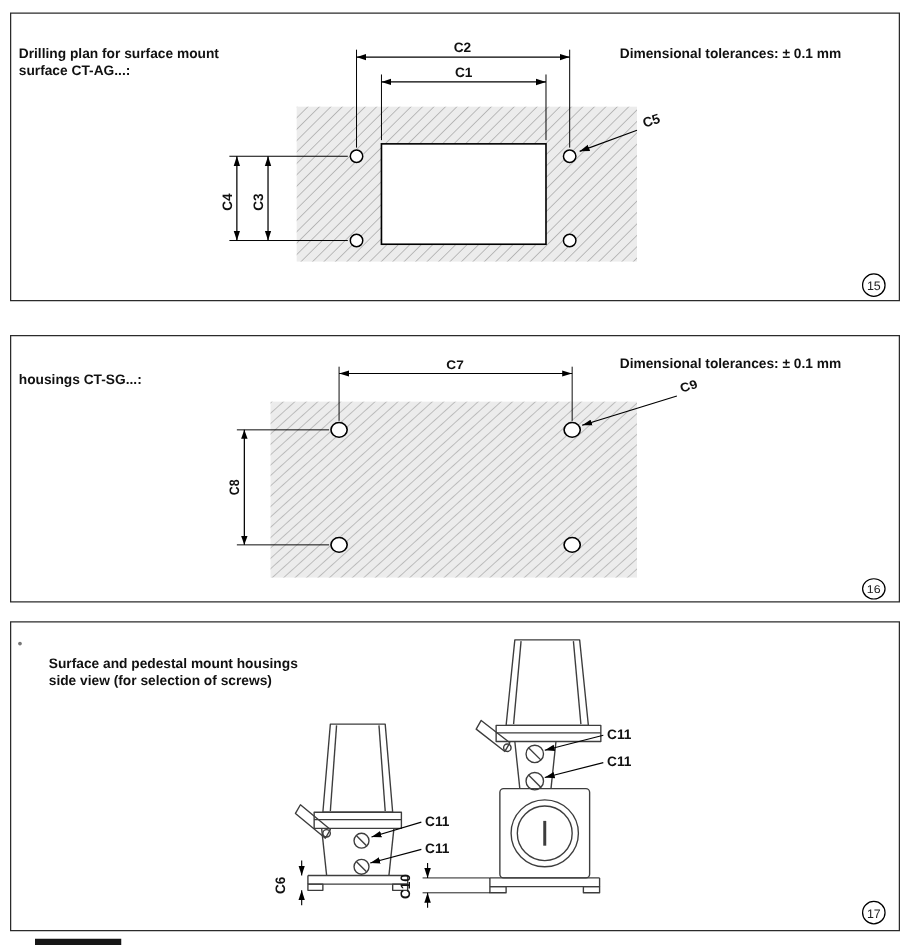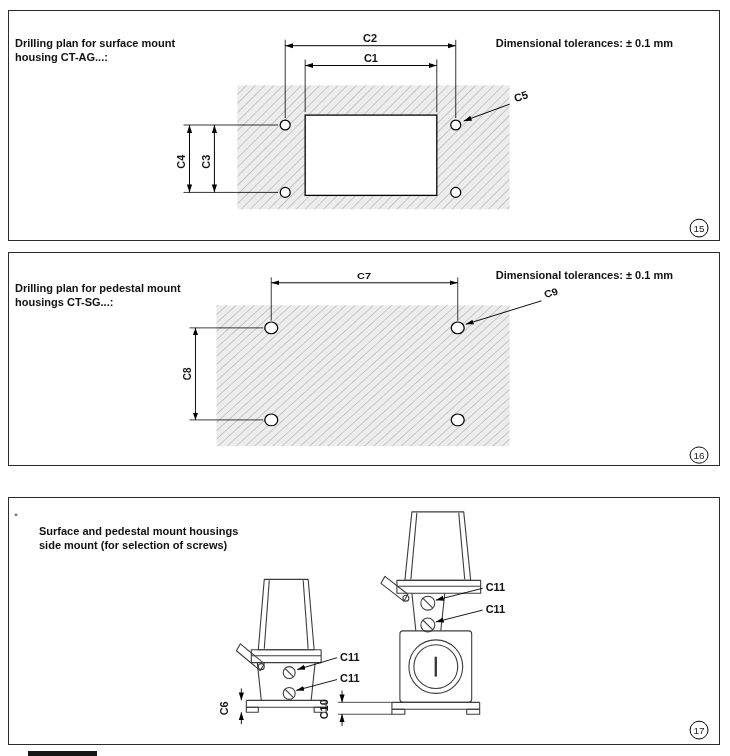--- a/index.html
+++ b/index.html
@@ -1,19 +1,19 @@
 <!DOCTYPE html>
 <html><head>
 <meta charset="utf-8">
 <style>
   html,body{margin:0;padding:0;background:#ffffff;}
   .page{position:relative;width:730px;height:756px;background:#fff;font-family:"Liberation Sans",sans-serif;overflow:hidden;}
   .panel{position:absolute;left:8px;width:712px;border:1px solid #2b2b2b;background:#fff;box-sizing:border-box;}
   #panel15{top:10px;height:231px;}
-  #panel16{top:252px;height:214px;}
+  #panel16{top:268px;height:214px;text-align:right;}
   #panel17{top:497px;height:248px;}
   .panel svg{position:absolute;left:0;top:0;width:100%;height:100%;display:block;}
   .ptitle{position:absolute;font-size:11px;font-weight:bold;color:#111;line-height:14px;}
   .tol{position:absolute;font-size:11px;font-weight:bold;color:#111;padding-left:36px;}
   svg text{font-family:"Liberation Sans",sans-serif;font-size:11px;font-weight:bold;fill:#111;}
   svg text.fig{font-size:10px;font-weight:400;fill:#222;}
   .footerbar{position:absolute;left:28px;top:751px;width:69px;height:5px;background:#161616;}
 </style>
 </head>
 <body>
@@ -64,21 +64,21 @@
       <text x="177" y="152" text-anchor="middle" transform="rotate(-90 177 152)">C4</text>
       <text x="202" y="152" text-anchor="middle" transform="rotate(-90 202 152)">C3</text>
       <text x="508" y="92" transform="rotate(-18 508 92)">C5</text>
 
       <circle cx="692" cy="219" r="9" fill="none" stroke="#000" stroke-width="1"></circle>
       <text class="fig" x="692" y="223" text-anchor="middle">15</text>
     </svg>
 
     <div class="ptitle" style="left:6px;top:25px;">
       <div>Drilling plan for surface mount</div>
-      <div>housing CT-AG...:</div>
+      <div>surface CT-AG...:</div>
     </div>
     <div class="tol" style="right:46px;top:26px;">Dimensional tolerances: ± 0.1 mm</div>
   </section>
 
   <section class="panel" id="panel16">
     <svg viewBox="0 0 712 235" preserveAspectRatio="none">
       <defs>
         <pattern id="hatch16" patternUnits="userSpaceOnUse" width="6.5" height="6.5" patternTransform="rotate(45)">
           <rect width="6.5" height="6.5" fill="#ececec"></rect>
           <line x1="0" y1="0" x2="0" y2="6.5" stroke="#9d9d9d" stroke-width="1"></line>
@@ -112,21 +112,20 @@
 
       <text x="356" y="29" text-anchor="middle">C7</text>
       <text x="183" y="134" text-anchor="middle" transform="rotate(-90 183 134)">C8</text>
       <text x="538" y="50" transform="rotate(-18 538 50)">C9</text>
 
       <circle cx="692" cy="224" r="9" fill="none" stroke="#000" stroke-width="1"></circle>
       <text class="fig" x="692" y="228" text-anchor="middle">16</text>
     </svg>
 
     <div class="ptitle" style="left:6px;top:28px;">
-      <div>Drilling plan for pedestal mount</div>
       <div>housings CT-SG...:</div>
     </div>
     <div class="tol" style="right:46px;top:16px;">Dimensional tolerances: ± 0.1 mm</div>
   </section>
 
   <section class="panel" id="panel17">
     <svg viewBox="0 0 712 248" preserveAspectRatio="none">
       <defs>
         <marker id="arr17" viewBox="0 0 8 8" refX="8" refY="4" markerWidth="8" markerHeight="8" orient="auto-start-reverse" markerUnits="userSpaceOnUse">
           <path d="M0,1.4 L8,4 L0,6.6 Z" fill="#000"></path>
@@ -202,18 +201,18 @@
       <text x="478" y="116">C11</text>
       <text x="220" y="212" text-anchor="middle" transform="rotate(-90 220 212)">C6</text>
       <text x="320" y="213" text-anchor="middle" transform="rotate(-90 320 213)">C10</text>
 
       <circle cx="692" cy="234" r="9" fill="none" stroke="#000" stroke-width="1"></circle>
       <text class="fig" x="692" y="238" text-anchor="middle">17</text>
     </svg>
 
     <div class="ptitle" style="left:6px;top:26px;margin-left:24px;">
       <div>Surface and pedestal mount housings</div>
-      <div>side mount (for selection of screws)</div>
+      <div>side view (for selection of screws)</div>
     </div>
   </section>
 
   <div class="footerbar"></div>
 </div>
 
 </body></html>

